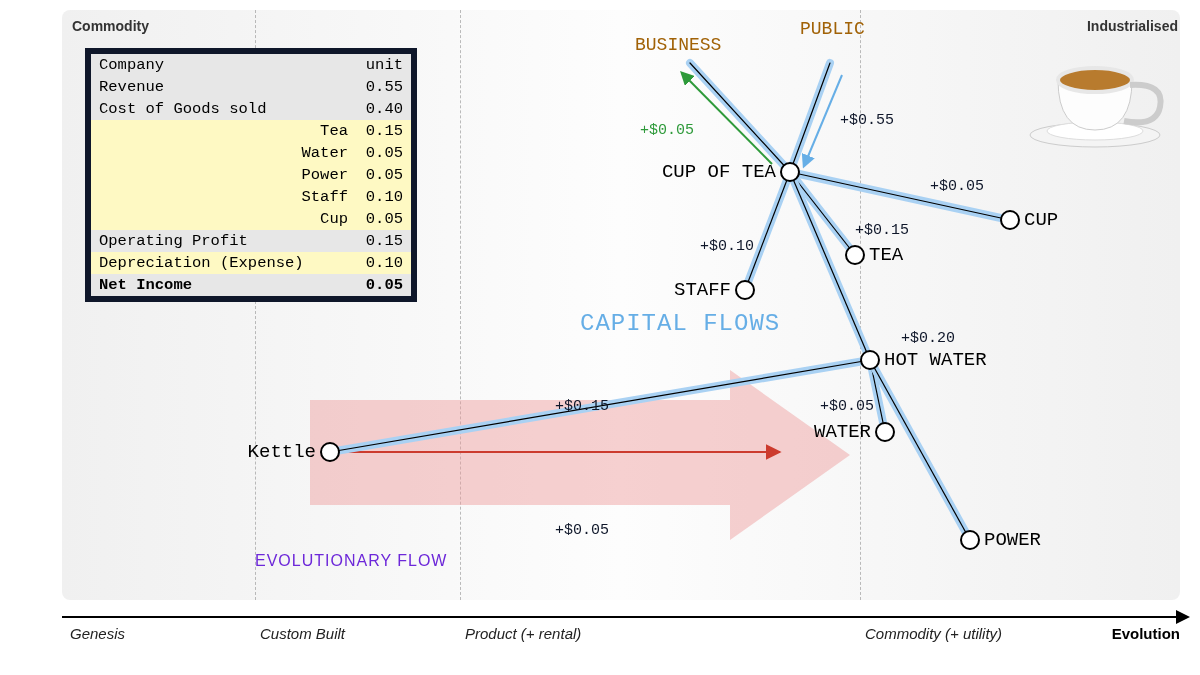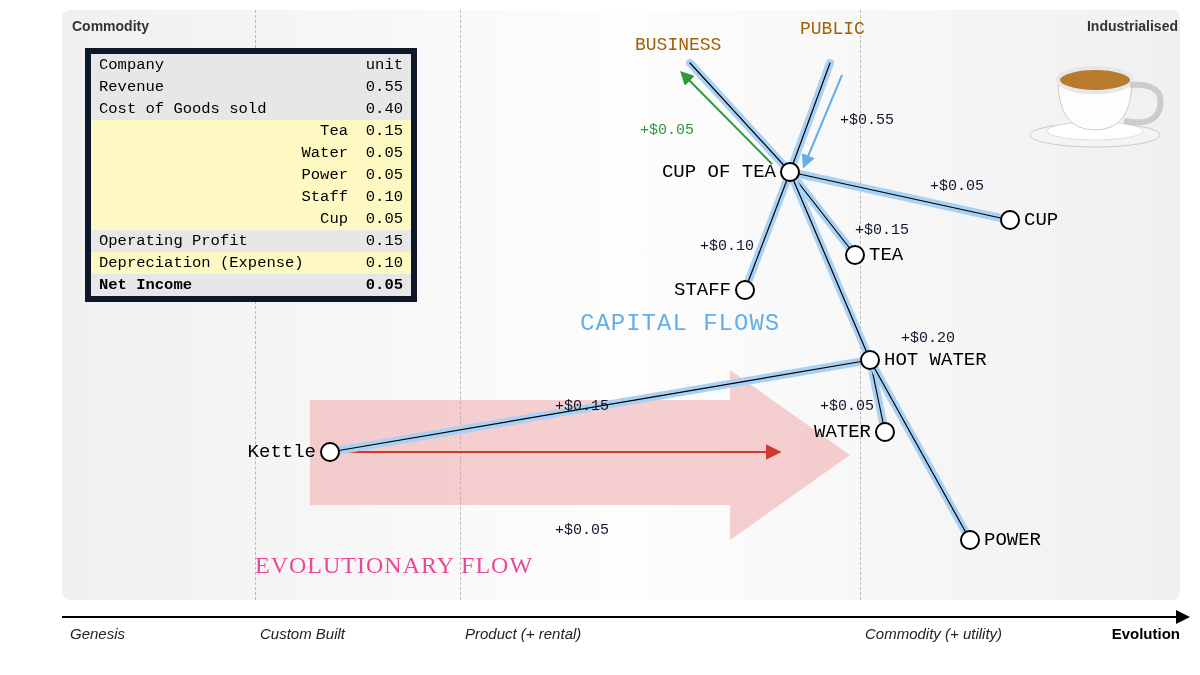--- a/index.html
+++ b/index.html
@@ -28,21 +28,21 @@
   .node-dot{position:absolute;width:16px;height:16px;border-radius:50%;background:#fff;border:2px solid #000;transform:translate(-50%,-50%);z-index:20}
   .node-label{position:absolute;font-size:19px;font-family:"Courier New",monospace;color:#000;transform:translate(-50%,-50%);white-space:nowrap;z-index:21}
   .node-label.left{transform:translate(-100%,-50%)}
   .node-label.right{transform:translate(0,-50%)}
   .anchor-label{position:absolute;font-size:18px;font-family:"Courier New",monospace;color:#a16207;white-space:nowrap;z-index:21}
   
   .flowlabel{position:absolute;font-family:"Courier New",monospace;font-size:15px;color:#0f172a;z-index:22;white-space:nowrap}
   .flowlabel.green{color:#2e9a3a}
   
   .capflows{position:absolute;font-family:"Courier New",monospace;font-size:24px;color:#66aee6;font-weight:normal;letter-spacing:1px}
-  .evoflow{position:absolute;font-family:Liberation Serif, serif;font-size:24px;color:#ec4899;letter-spacing:1px}
+  .evoflow{position:absolute;font-family:Liberation Sans, sans-serif;font-size:16px;color:#6d28d9;letter-spacing:1px}
   
   svg.links{position:absolute;left:0;top:0;width:1200px;height:675px;pointer-events:none;z-index:10}
   
   .teacup{position:absolute;right:20px;top:35px;width:160px;height:120px;z-index:30}
 </style>
 </head>
 <body>
 <div class="canvas">
 
 <div class="bg"></div>

